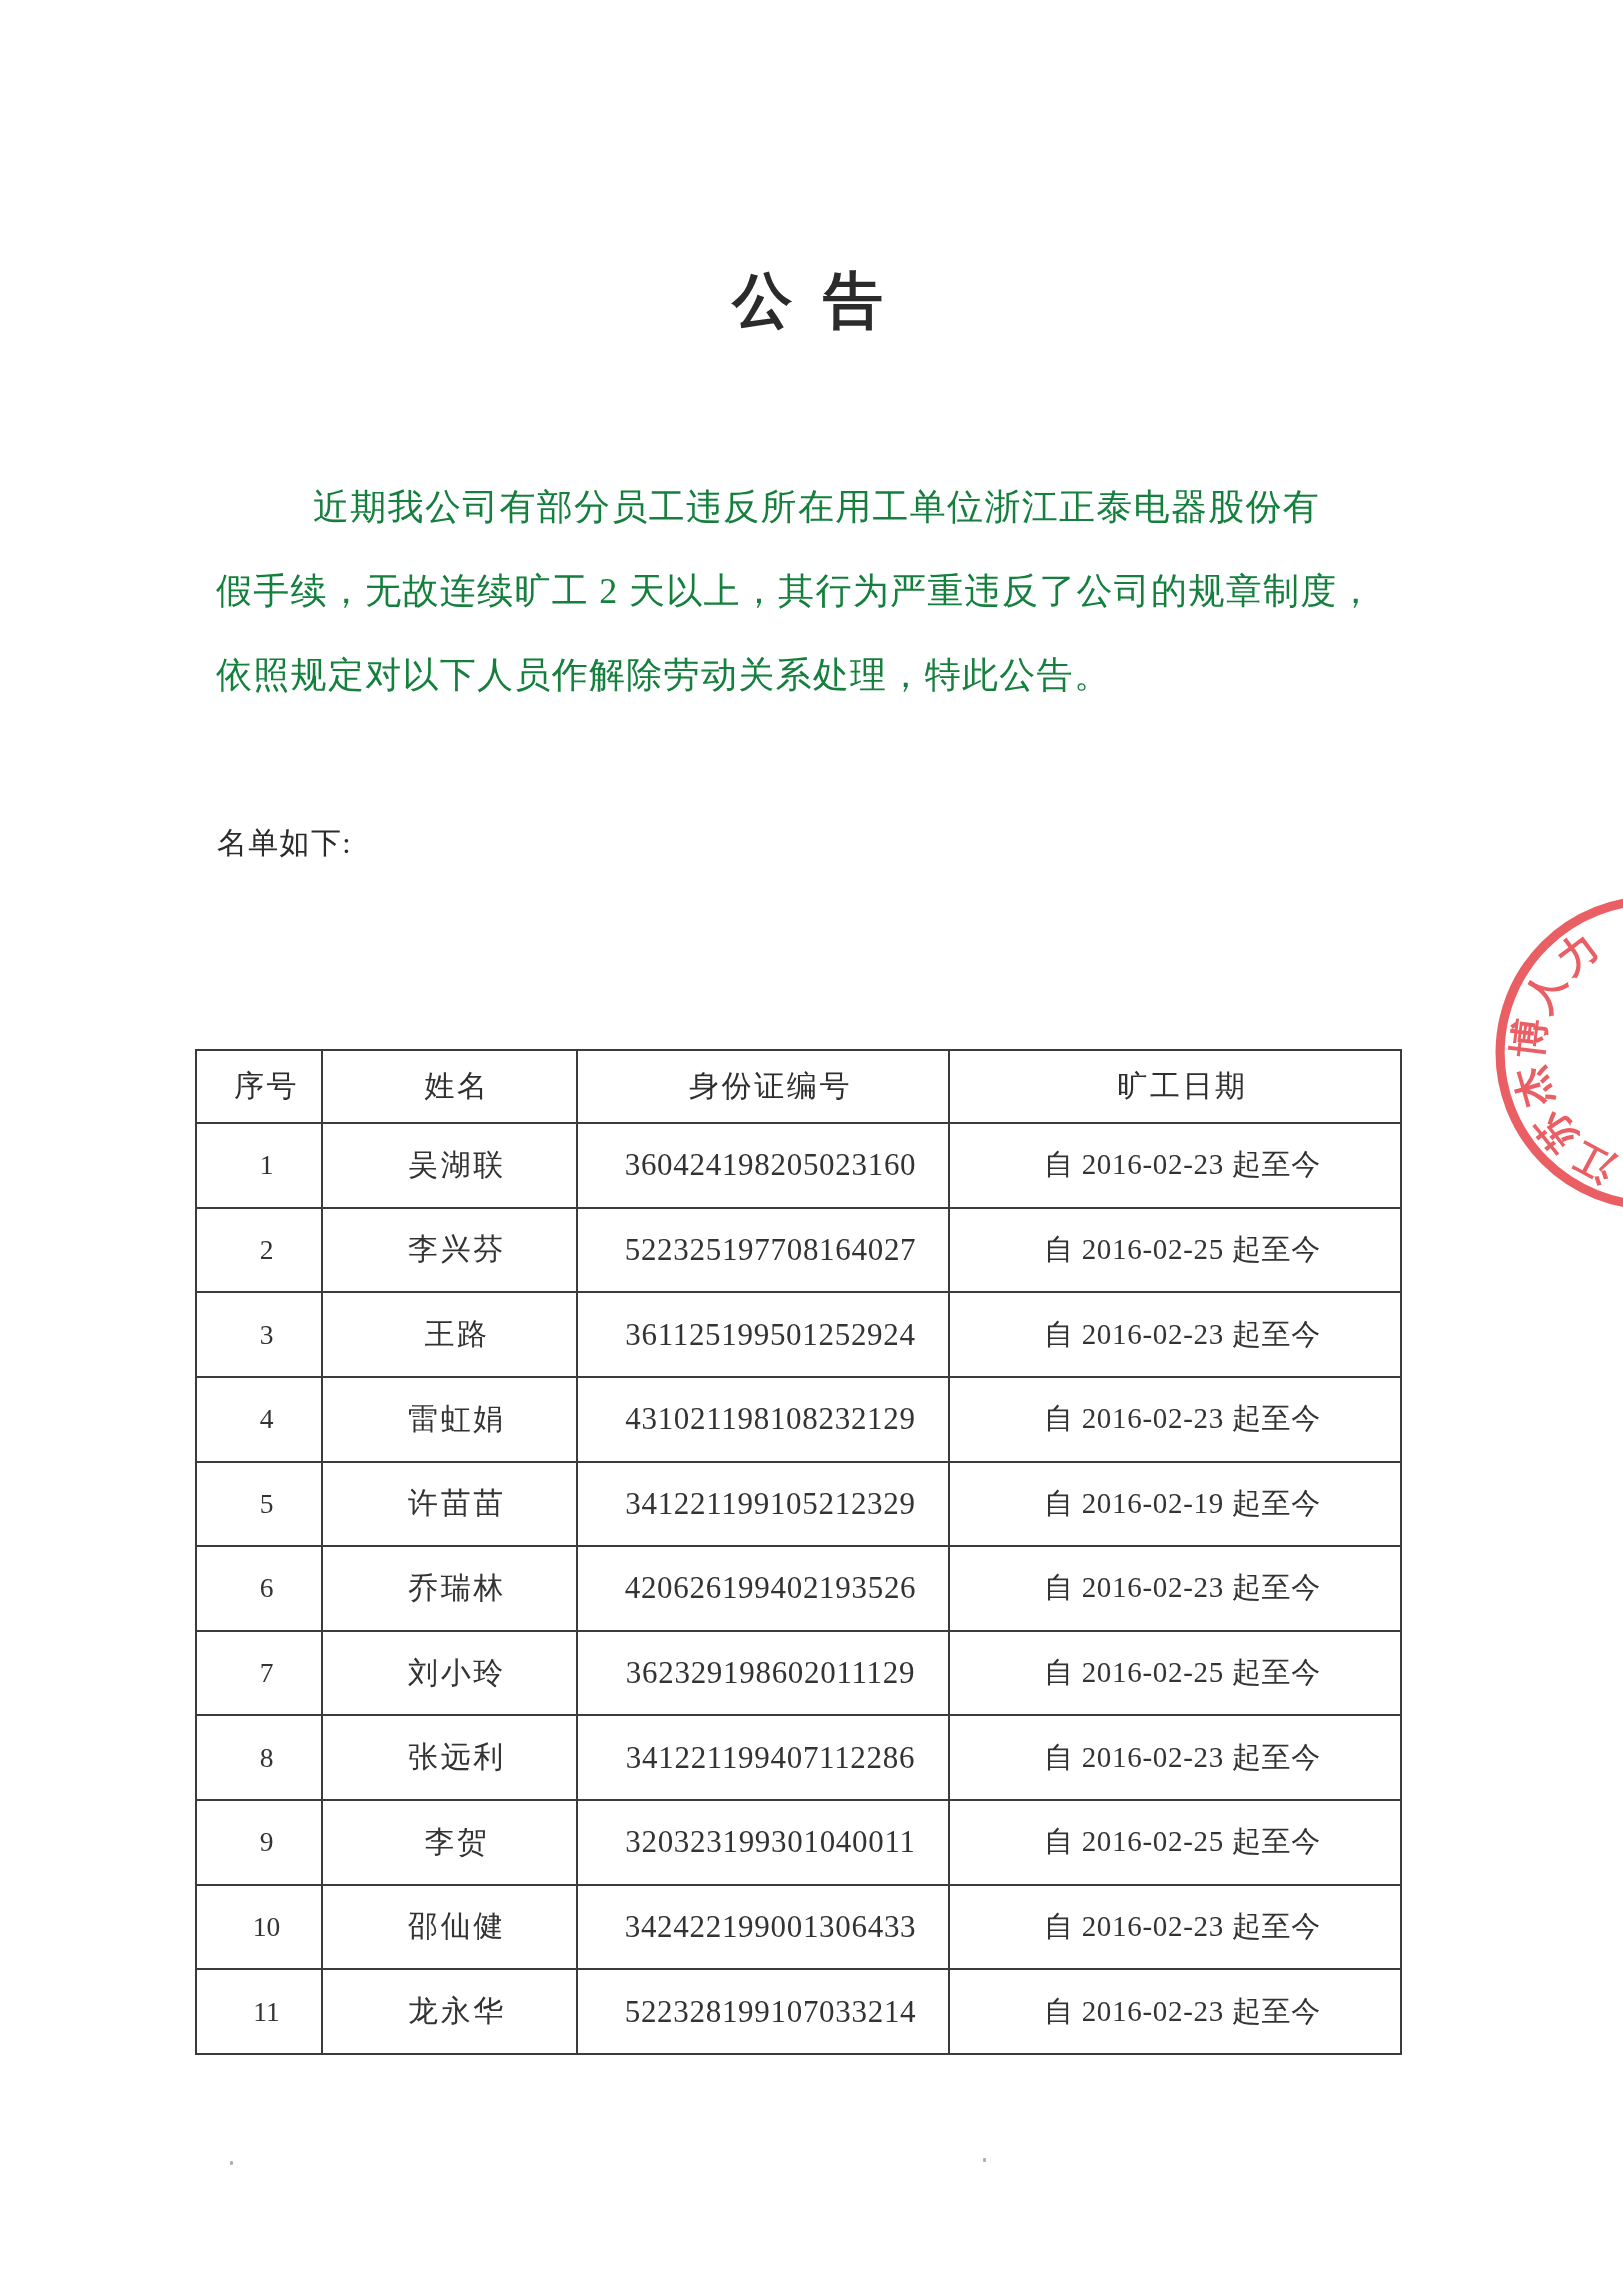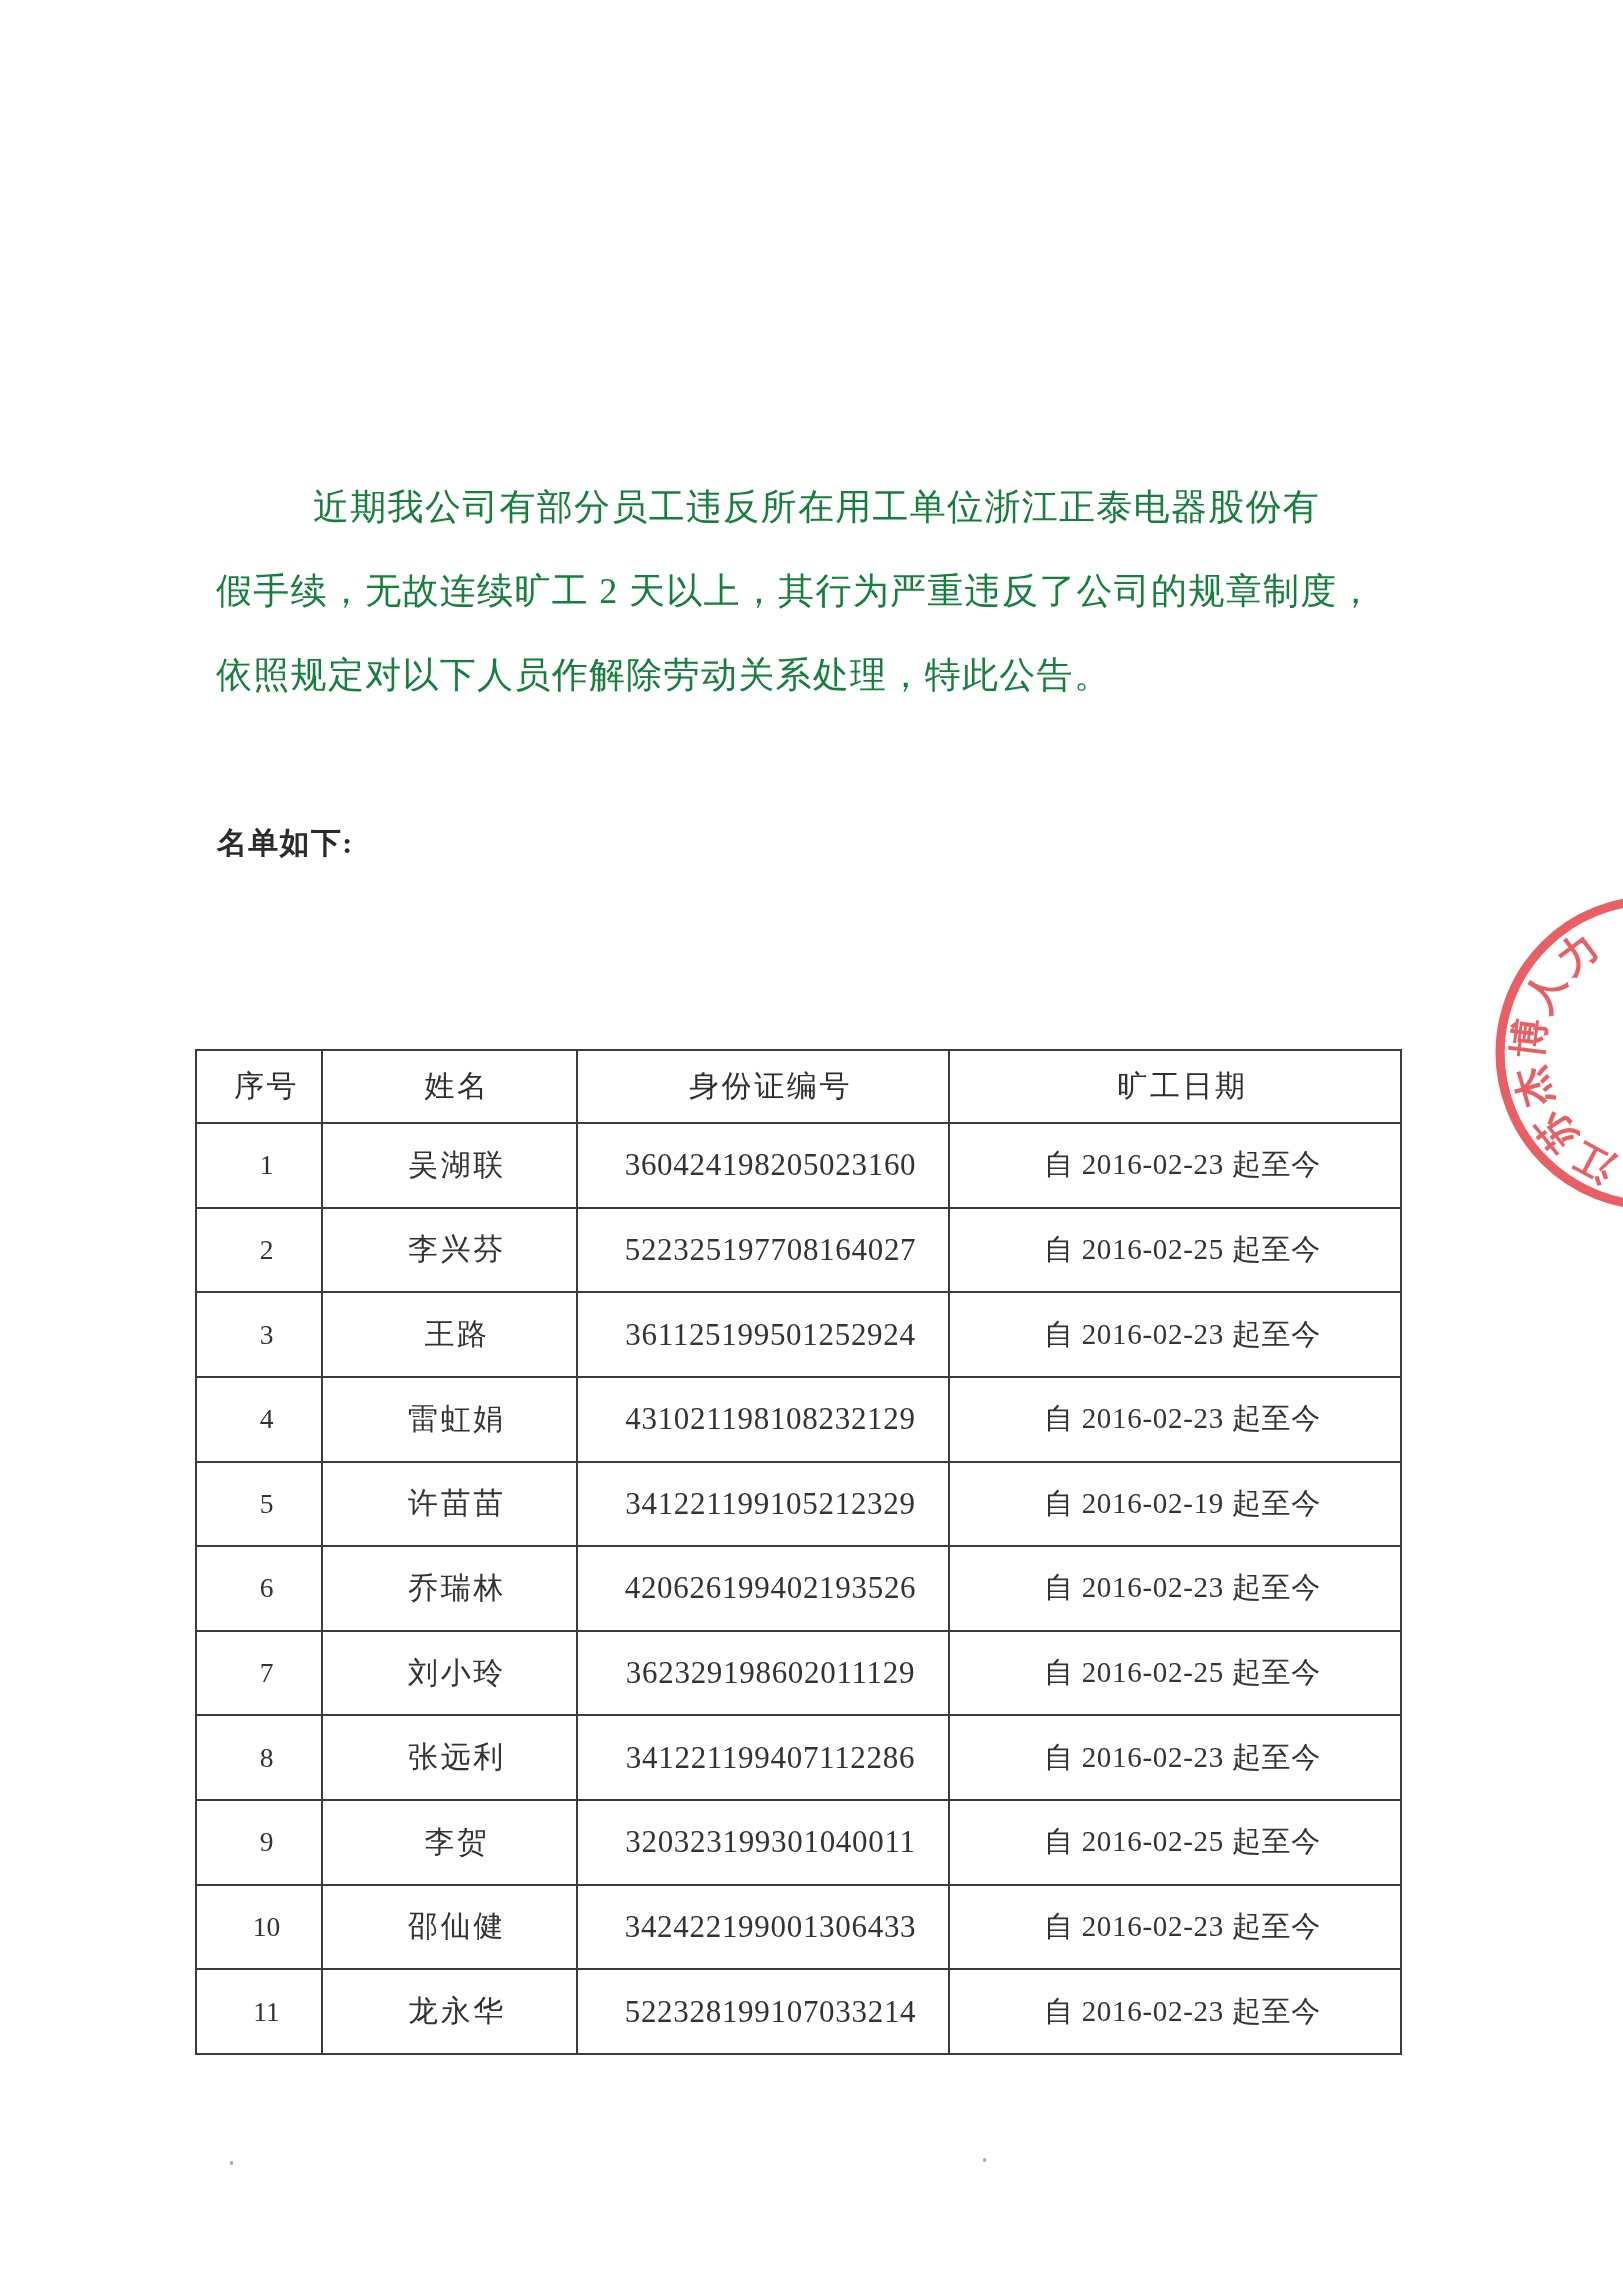--- a/index.html
+++ b/index.html
@@ -21,21 +21,21 @@
     position:absolute;left:216px;top:465px;width:1185px;
   }
   .body-line{
     height:84px;line-height:84px;
     font-size:36px;letter-spacing:1.3px;color:#15803d;
     white-space:nowrap;
   }
   .body-line.indent{padding-left:97px;}
   .list-label{
     position:absolute;left:217px;top:820px;height:46px;line-height:46px;
-    font-size:30px;font-weight:bold;color:#2b2b2b;letter-spacing:1.3px;
+    font-size:30px;font-weight:normal;color:#2b2b2b;letter-spacing:1.3px;
   }
   table.roster{
     position:absolute;left:195px;top:1049px;
     width:1204px;height:1006px;
     border-collapse:collapse;table-layout:fixed;
     border:2.6px solid #3b3b3b;
     color:#333333;
   }
   table.roster th, table.roster td{
     border:2px solid #3b3b3b;
@@ -61,20 +61,21 @@
     background:#6a6a6a;opacity:.55;
   }
   .speck.s1{left:230px;top:2161px;}
   .speck.s2{left:983px;top:2158px;}
 </style>
 </head>
 <body>
 
 <div class="page">
 
+  <div class="title">公 告</div>
 
   <div class="body-text">
     <div class="body-line indent">近期我公司有部分员工违反所在用工单位浙江正泰电器股份有</div>
     <div class="body-line">假手续，无故连续旷工 2 天以上，其行为严重违反了公司的规章制度，</div>
     <div class="body-line">依照规定对以下人员作解除劳动关系处理，特此公告。</div>
   </div>
 
   <div class="list-label">名单如下:</div>
 
   <table class="roster">

